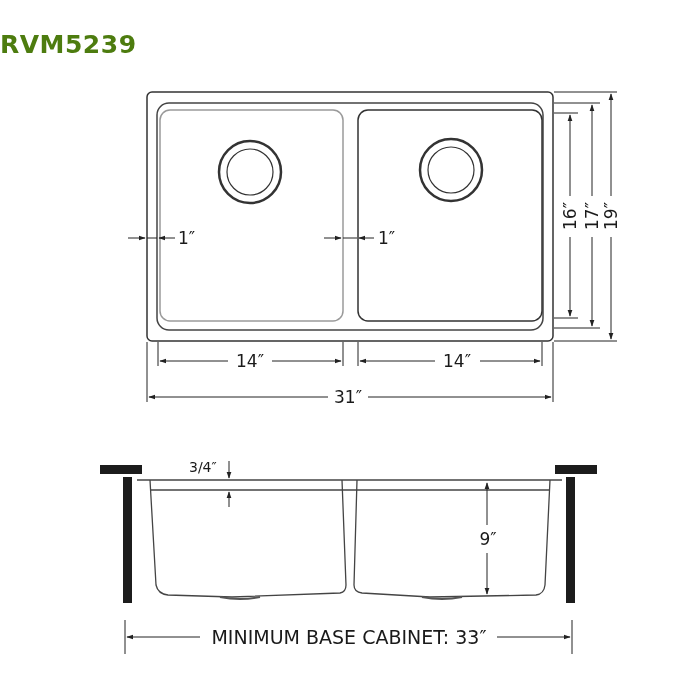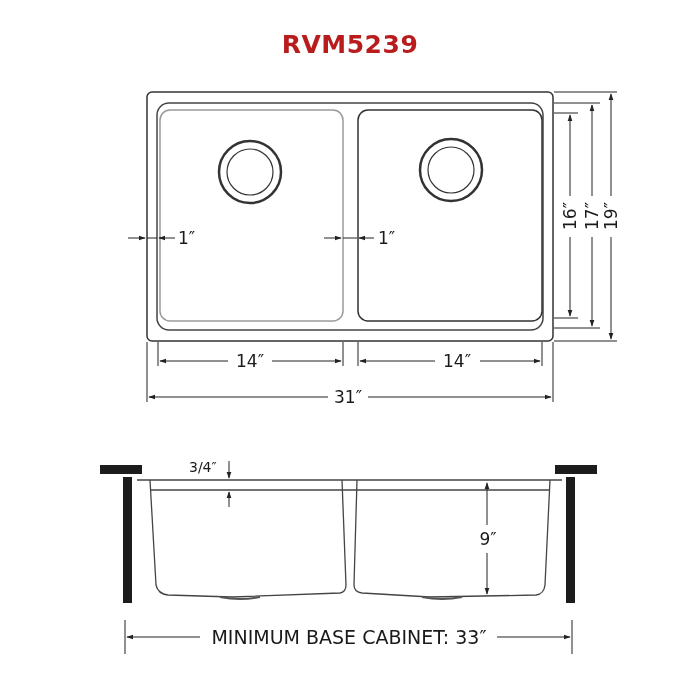--- a/index.html
+++ b/index.html
@@ -1,19 +1,19 @@
 <!DOCTYPE html>
 <html><head>
   <meta charset="utf-8">
   <style>
     html, body { margin: 0; padding: 0; background: #ffffff; }
     body { width: 700px; height: 700px; position: relative; overflow: hidden; font-family: "Liberation Sans", sans-serif; }
     .title {
-      position: absolute; left: 0; top: 30px; width: 700px; text-align: center;
-      font-family: "DejaVu Sans", sans-serif; font-weight: bold; font-size: 25px; color: #b91c1c; letter-spacing: 0.5px;
+      position: absolute; left: 0; top: 30px; width: 700px; 
+      font-family: "DejaVu Sans", sans-serif; font-weight: bold; font-size: 25px; color: #4d7c0f; letter-spacing: 0.5px;
     }
     svg { position: absolute; left: 0; top: 0; }
     .lbl { font-family: "DejaVu Sans", sans-serif; font-size: 14px; fill: #1a1a1a; }
     .lbl-lg { font-family: "DejaVu Sans", sans-serif; font-size: 17px; fill: #1a1a1a; }
   </style>
 </head>
 <body>
 
 <div class="title">RVM5239</div>
 

